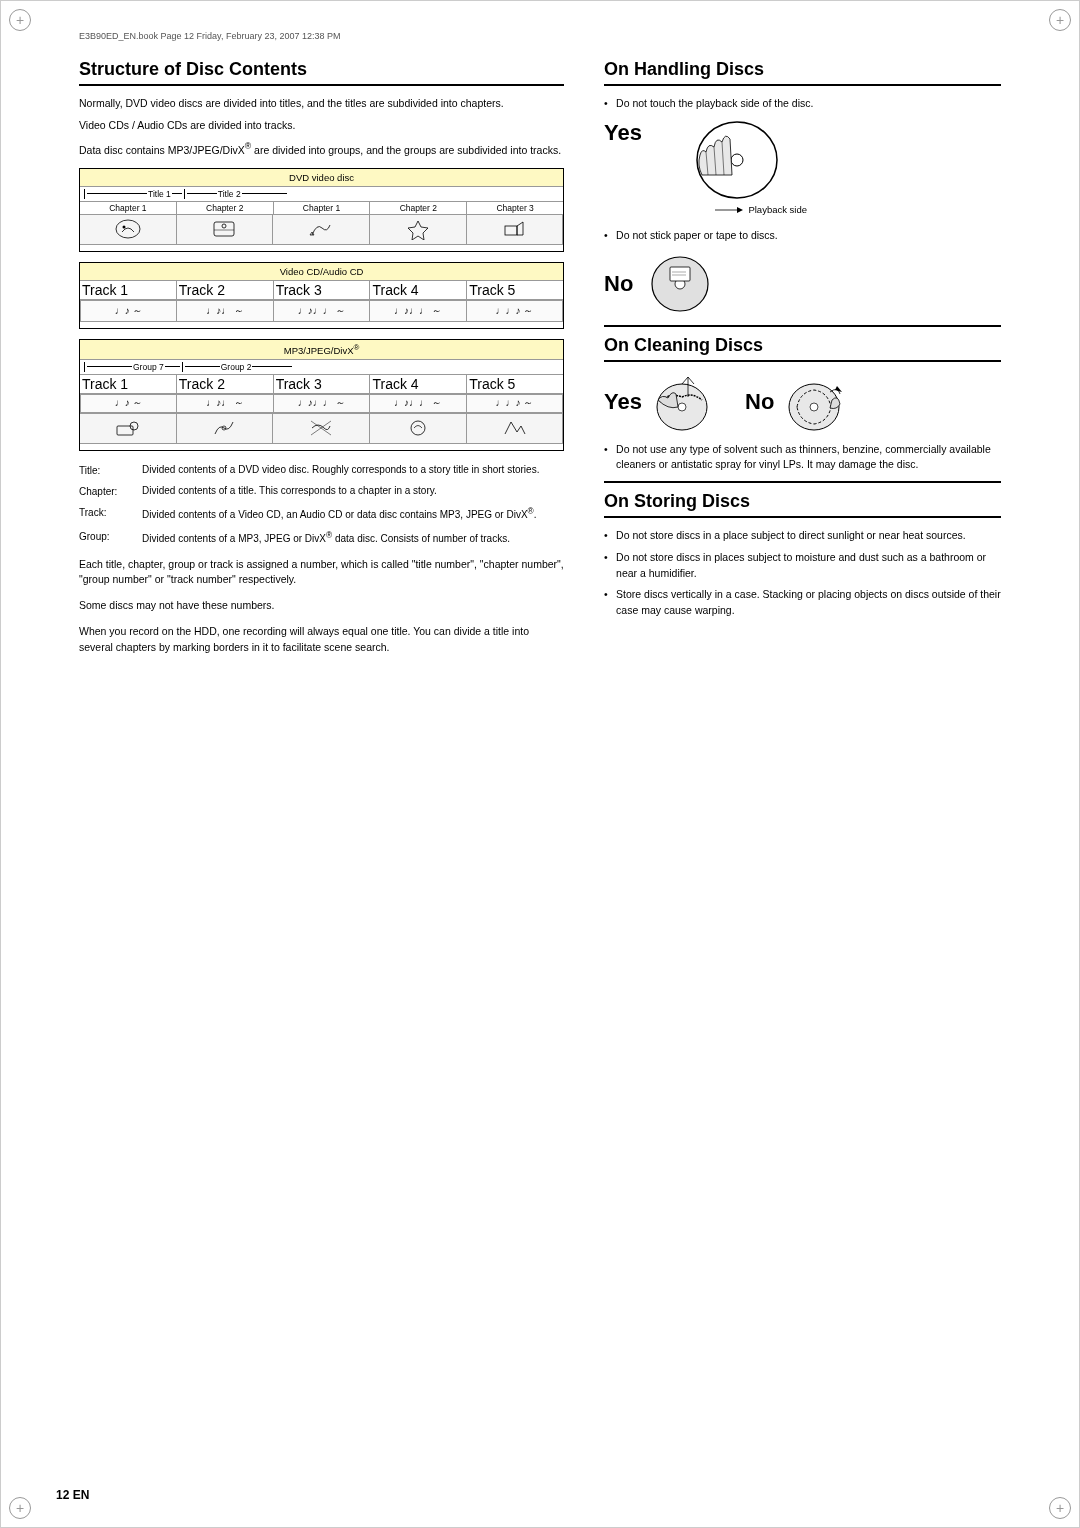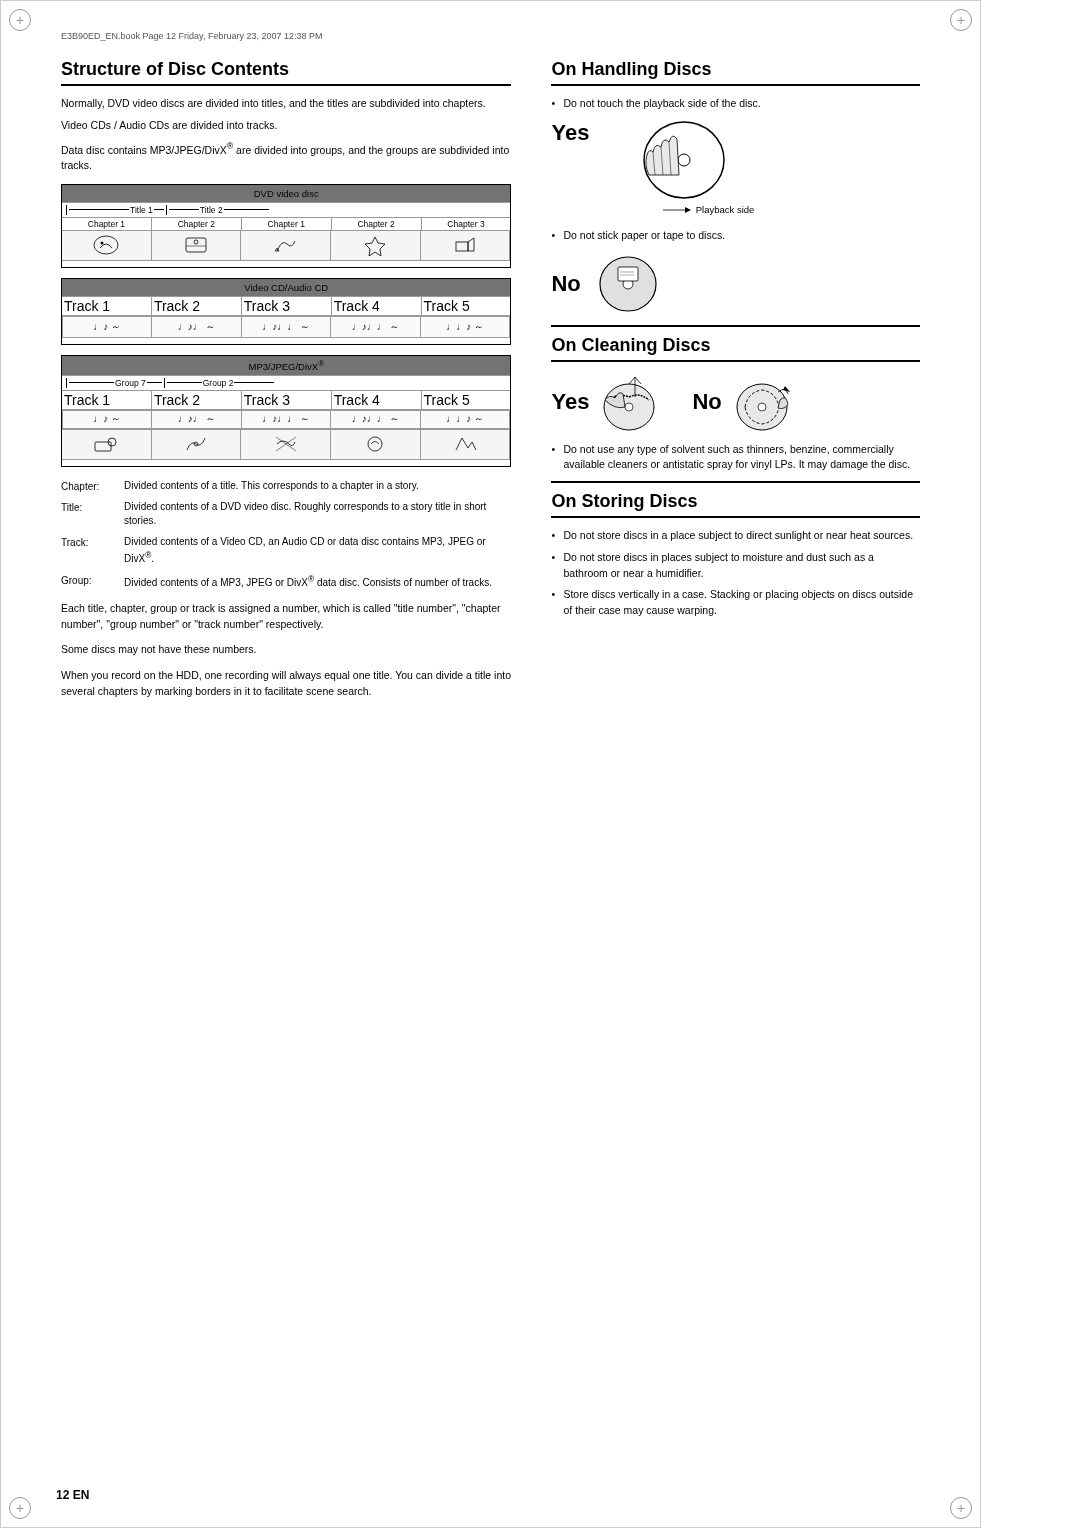--- a/index.html
+++ b/index.html
@@ -8,26 +8,26 @@
       background: #fff;
       font-family: Arial, Helvetica, sans-serif;
       font-size: 11px;
       color: #000;
       width: 1080px;
       min-height: 1528px;
       position: relative;
     }
 
     .page {
-      width: 981px;
+      width: 1080px;
       min-height: 1528px;
       background: #fff;
       border: 1px solid #ccc;
       position: relative;
-      padding: 30px 40px;
+      padding: 30px 58px;
     }
 
     
     .circle-mark {
       position: absolute;
       width: 22px;
       height: 22px;
       border: 1px solid #999;
       border-radius: 50%;
       display: flex;
@@ -210,21 +210,21 @@
       border: 1px solid #000;
       margin: 10px 0;
       font-size: 9px;
     }
 
     .diagram-header {
       text-align: center;
       padding: 3px 0;
       border-bottom: 1px solid #999;
       font-size: 9.5px;
-      background: #737373;
+      background: #fef9c3;
     }
 
     
     .cleaning-yes-no {
       display: flex;
       align-items: center;
       gap: 30px;
       margin: 10px 0;
     }
 
@@ -404,26 +404,26 @@
           <div class="chapter-img-cell">
             <svg width="26" height="20" viewBox="0 0 26 20">
                 <path d="M4,16 L10,4 L16,14 L20,8 L24,16" fill="none" stroke="#000" stroke-width="0.8"></path>
               </svg>
           </div>
         </div>
       </div>
 
       <div class="glossary-table">
         <div class="glossary-row">
+          <span class="glossary-term">Title:</span>
+          <span class="glossary-desc">Divided contents of a DVD video disc. Roughly corresponds to a story title in short stories.</span>
+        </div>
+        <div class="glossary-row">
           <span class="glossary-term">Chapter:</span>
           <span class="glossary-desc">Divided contents of a title. This corresponds to a chapter in a story.</span>
-        </div>
-        <div class="glossary-row">
-          <span class="glossary-term">Title:</span>
-          <span class="glossary-desc">Divided contents of a DVD video disc. Roughly corresponds to a story title in short stories.</span>
         </div>
         <div class="glossary-row">
           <span class="glossary-term">Track:</span>
           <span class="glossary-desc">Divided contents of a Video CD, an Audio CD or data disc contains MP3, JPEG or DivX<sup>®</sup>.</span>
         </div>
         <div class="glossary-row">
           <span class="glossary-term">Group:</span>
           <span class="glossary-desc">Divided contents of a MP3, JPEG or DivX<sup>®</sup> data disc. Consists of number of tracks.</span>
         </div>
       </div>

